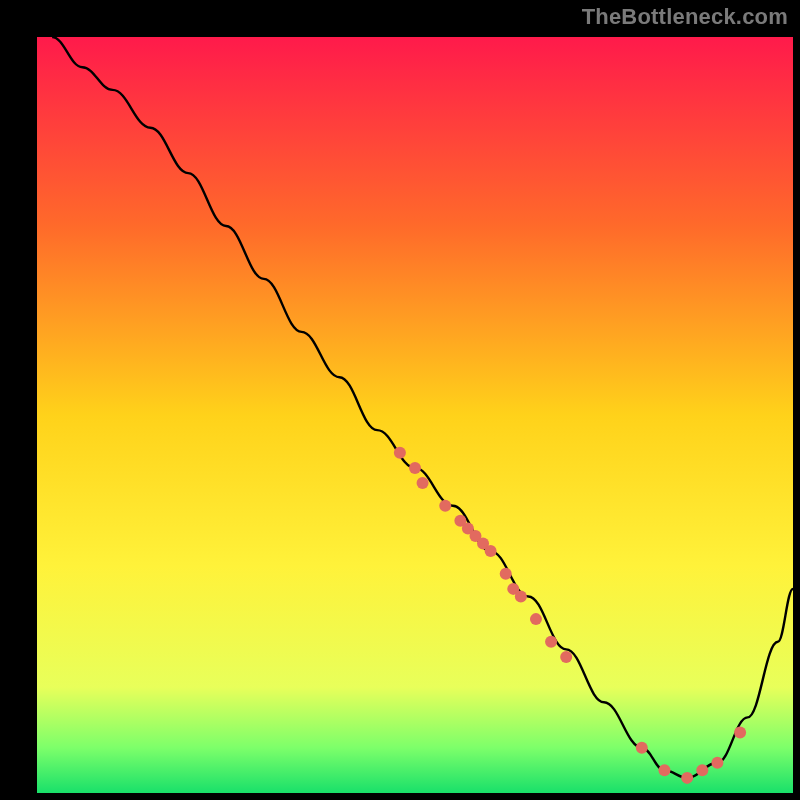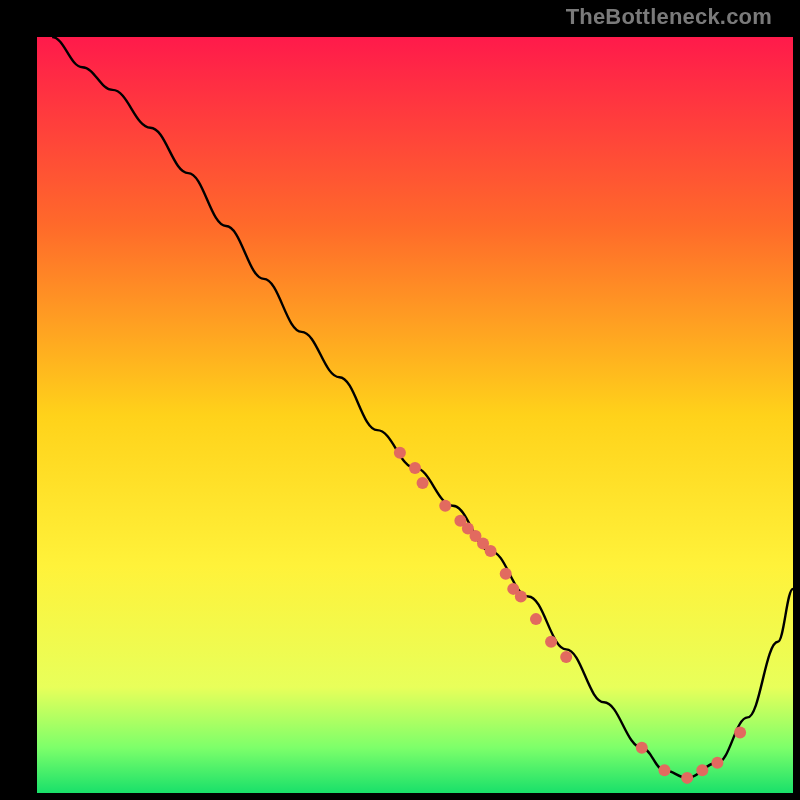--- a/index.html
+++ b/index.html
@@ -21,21 +21,21 @@
   .plot {
     position: absolute;
     left: 22px;
     top: 22px;
     width: 756px;
     height: 756px;
   }
   .watermark {
     position: absolute;
     top: 4px;
-    right: 28px;
+    right: 12px;
     font-family: Arial, Helvetica, sans-serif;
     font-size: 22px;
     font-weight: 600;
     color: #7a7a7a;
     letter-spacing: 0.2px;
   }
 </style>
 </head>
 <body>
 

